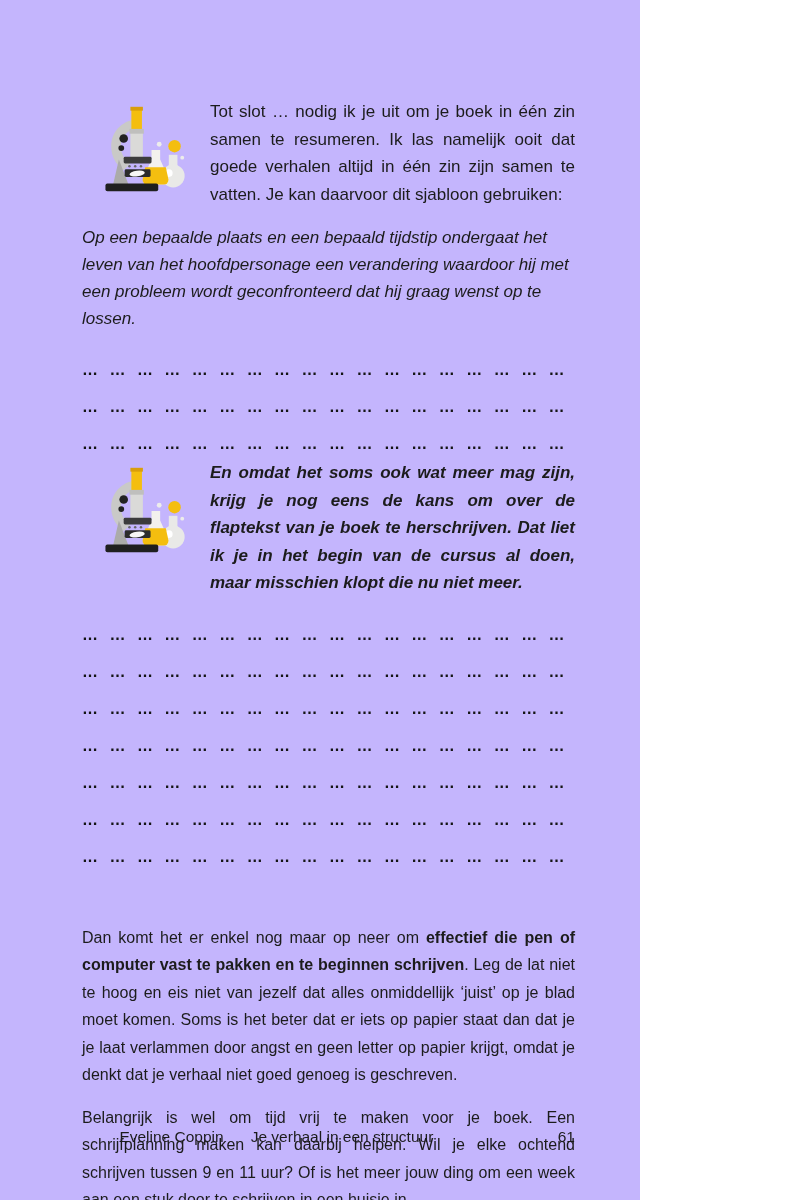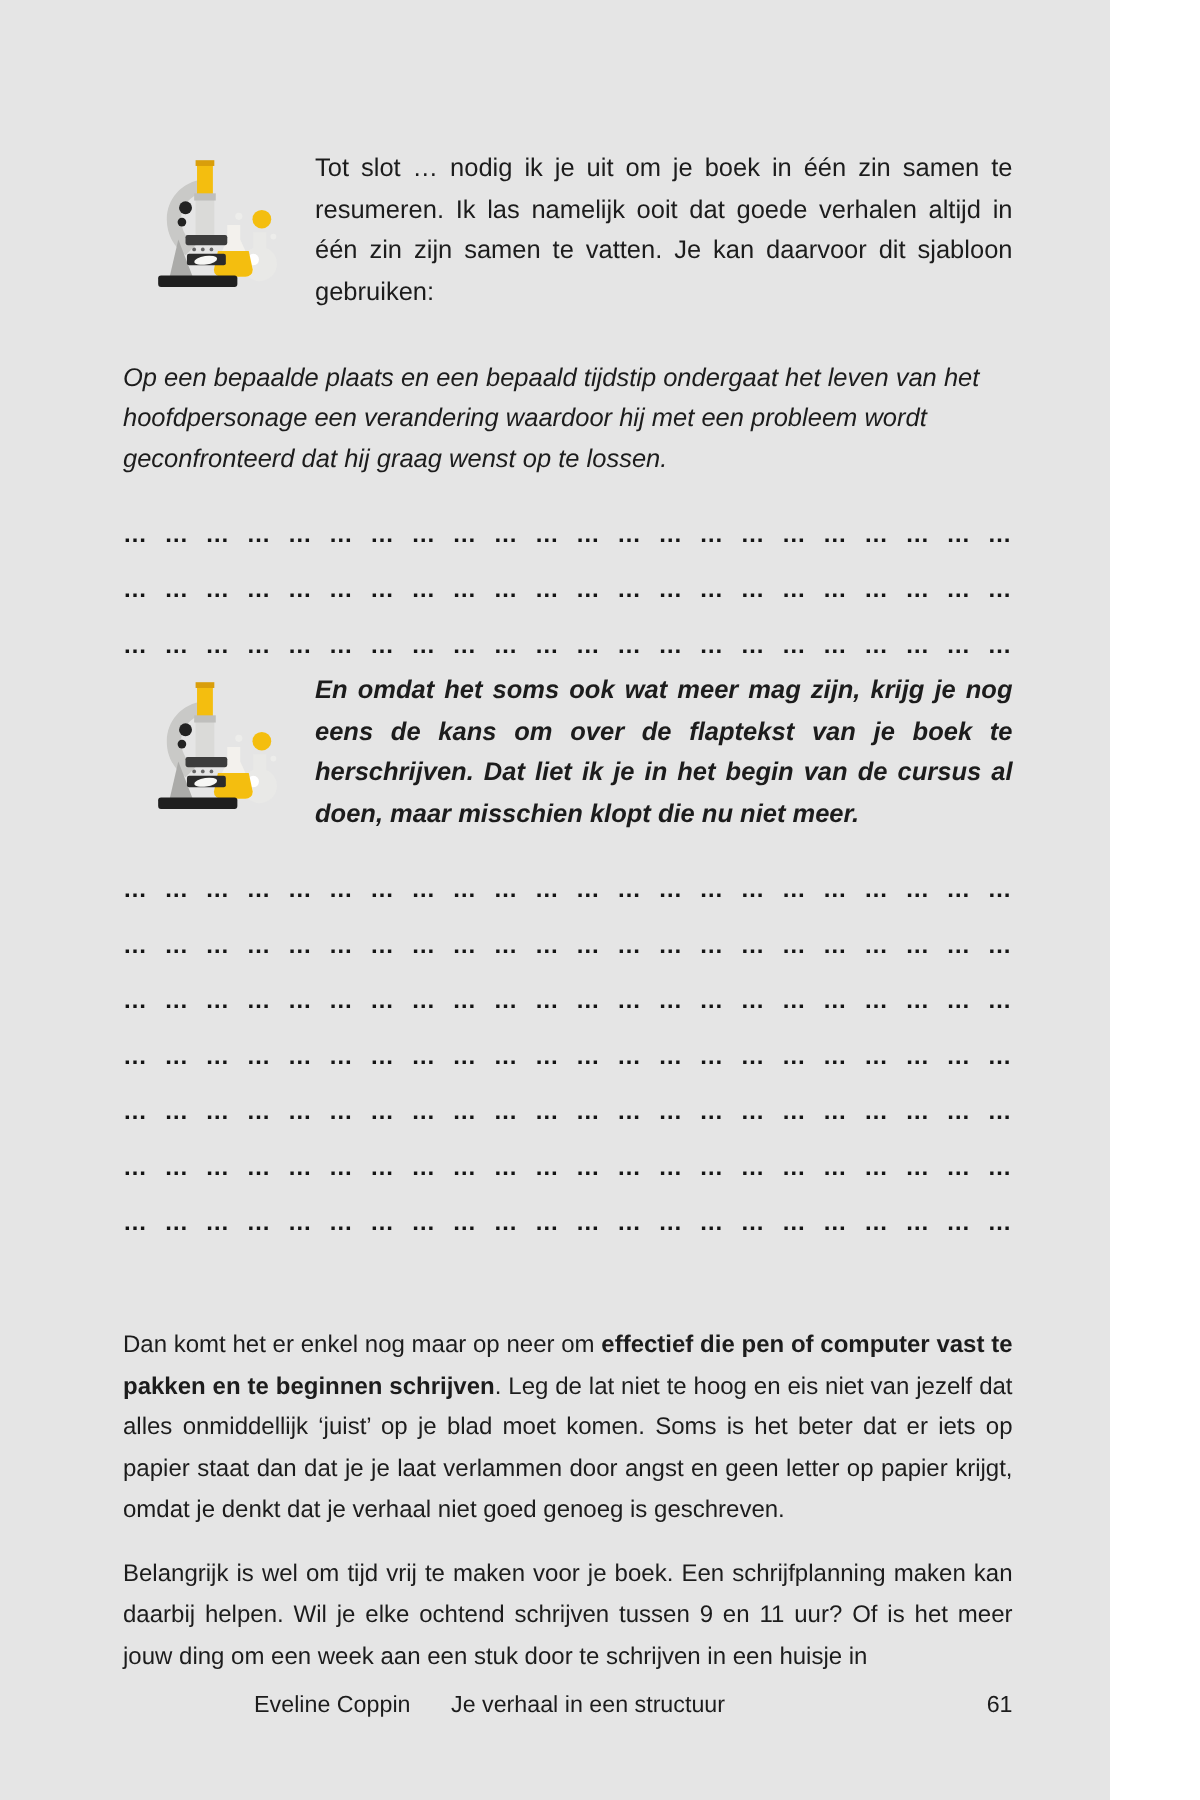--- a/index.html
+++ b/index.html
@@ -1,36 +1,36 @@
 <!DOCTYPE html>
 <html><head>
 <meta charset="utf-8">
 <style>
   * { margin:0; padding:0; box-sizing:border-box; }
   html,body { background:#ffffff; }
   .page {
     position:relative;
-    width:740px; height:1200px;
-    background:#e5e5e5;
+    width:640px; height:1200px;
+    background:#c4b5fd;
     font-family:"Liberation Sans", sans-serif;
     color:#1c1c1c;
     padding:98px 65px 0 82px;
     overflow:hidden;
   }
   .icon-block { display:flex; align-items:flex-start; }
   .icon-wrap { flex:none; width:96px; margin:4px 22px 0 10px; }
   .icon-wrap svg { display:block; width:96px; height:96px; }
   .block-text {
     flex:1;
     font-size:17px; line-height:27.5px;
     text-align:justify;
   }
   .block-text.bold { font-weight:bold;font-style:italic; }
   .italic-para {
-    margin-top:30px;
+    margin-top:16px;
     font-size:17px; line-height:27px;
     font-style:italic;
     text-align:left;
   }
   .answer-lines { margin-top:10px; }
   .dotted-line {
     height:37px;
     display:flex; align-items:flex-end;
     overflow:hidden; white-space:nowrap;
     font-size:16px; font-weight:bold; letter-spacing:3px; word-spacing:1px;

